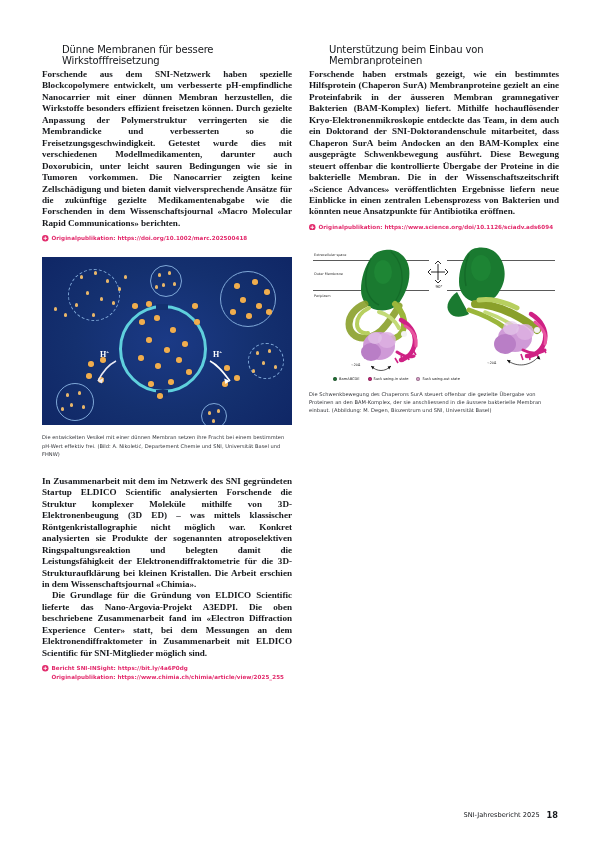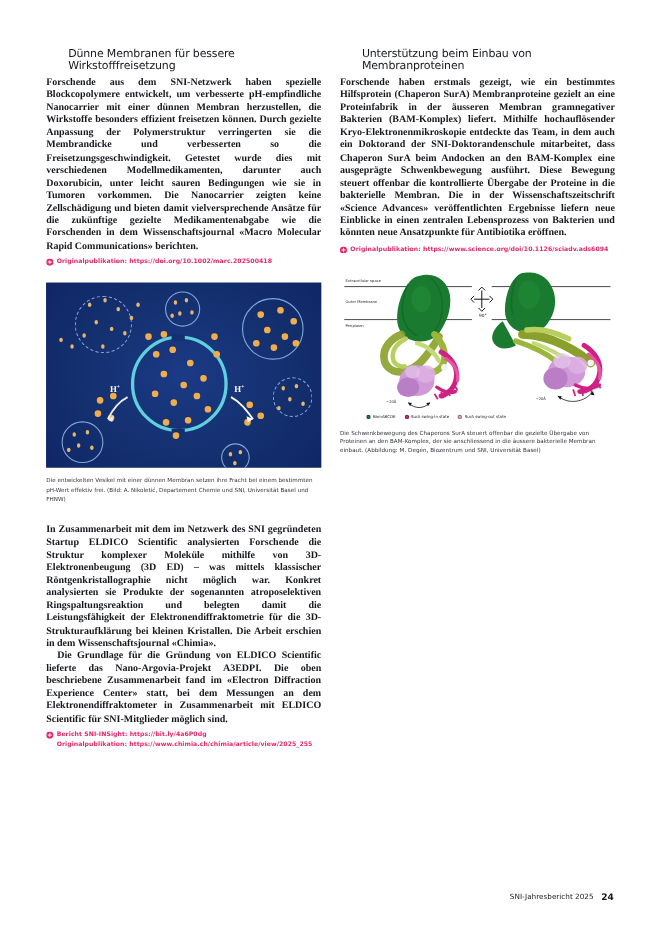--- a/index.html
+++ b/index.html
@@ -483,16 +483,16 @@
       </div>
 
       <div class="spacer-8"></div>
       <div class="caption">Die Schwenkbewegung des Chaperons SurA steuert offenbar die gezielte Übergabe von Proteinen an den BAM-Komplex, der sie anschliessend in die äussere bakterielle Membran einbaut. (Abbildung: M. Degen, Biozentrum und SNI, Universität Basel)</div>
 
     </div>
   </div>
 
   <div class="footer">
     <span>SNI-Jahresbericht 2025</span>
-    <span class="pageno">24</span>
+    <span class="pageno">18</span>
   </div>
 
 </div>
 
 </body></html>

